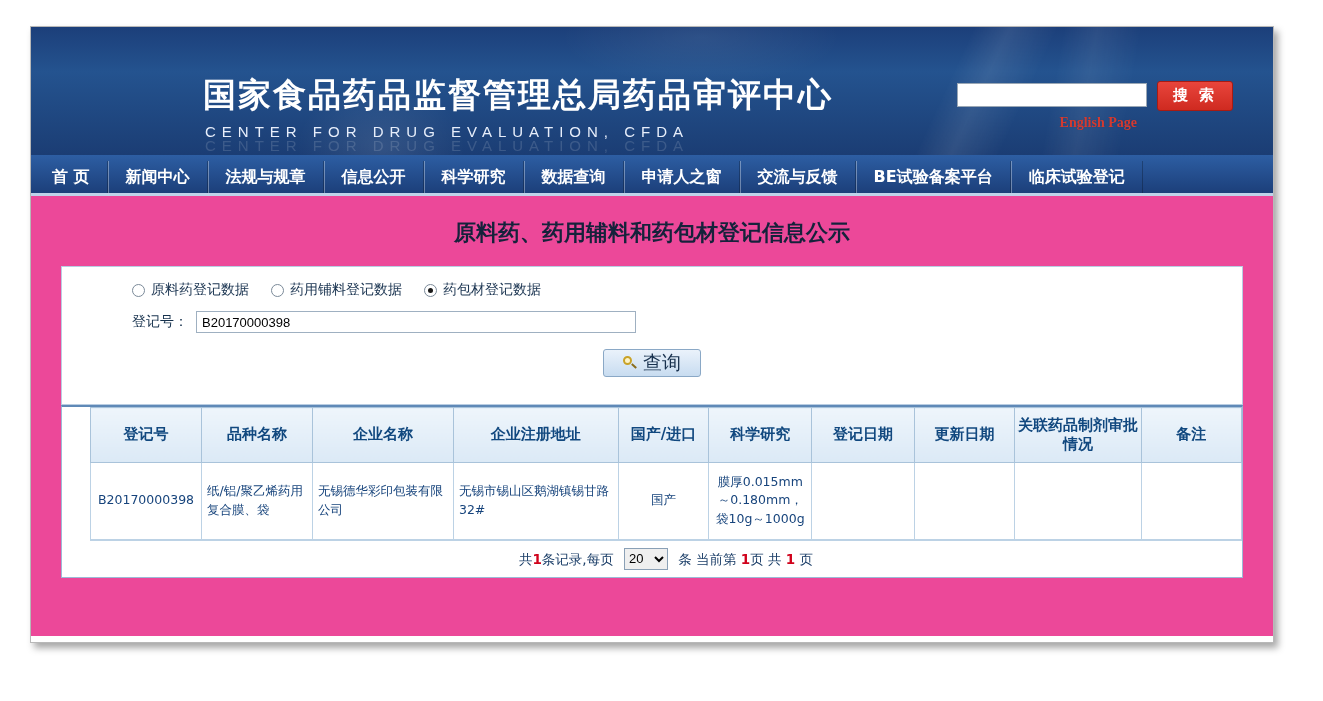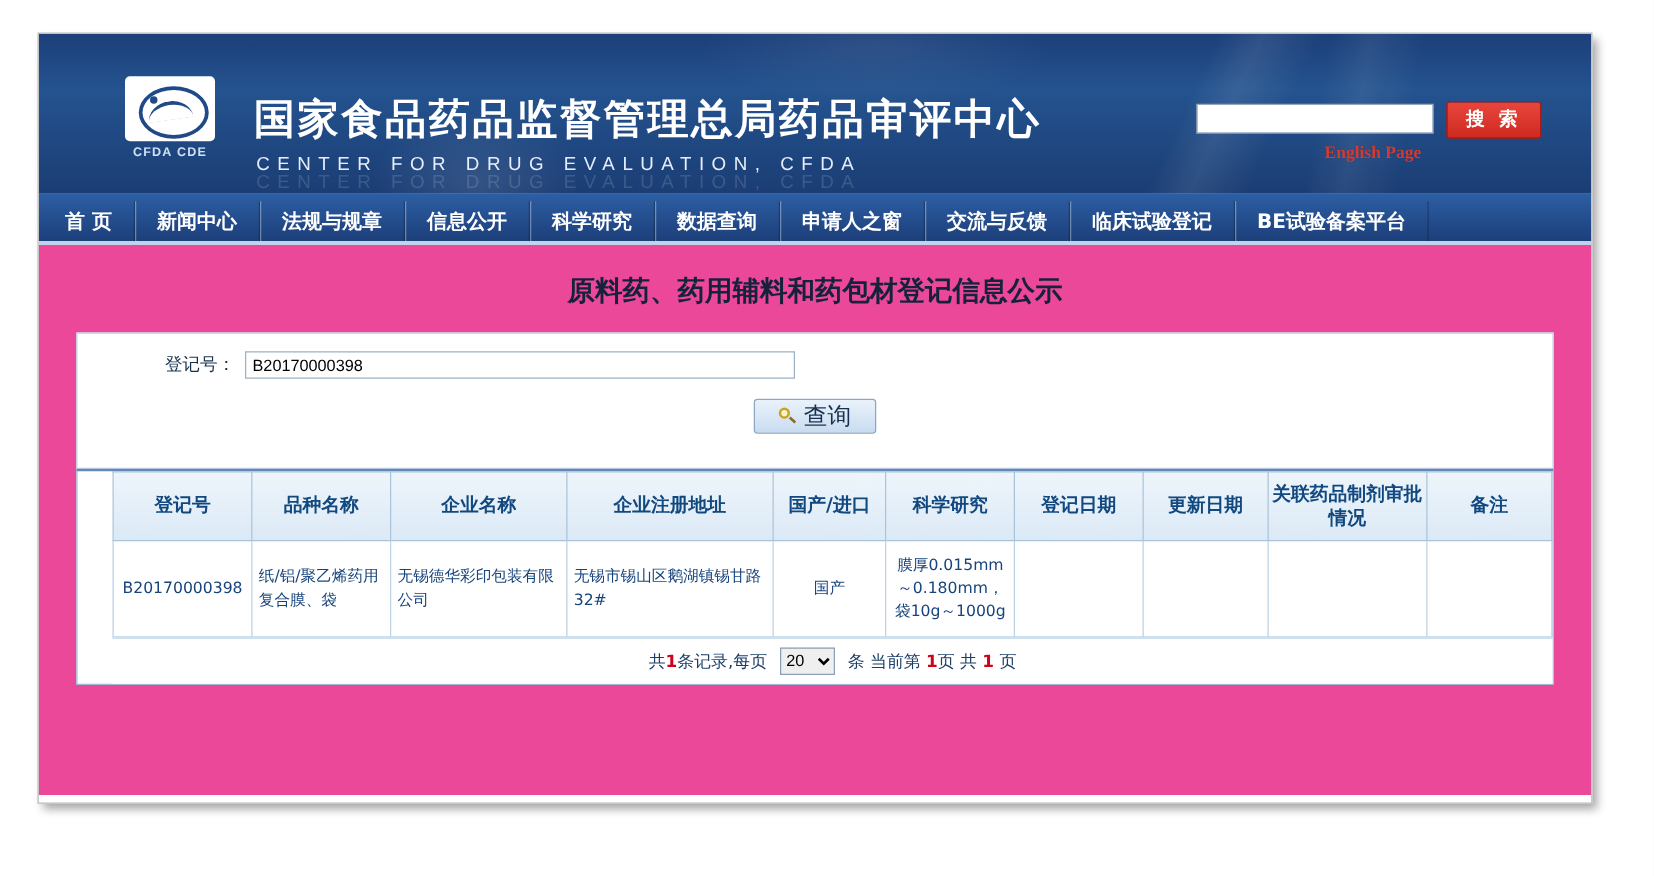--- a/index.html
+++ b/index.html
@@ -368,28 +368,20 @@
 </head>
 <body>
 
 <div id="page">
   <div class="browser-frame">
 
     <div class="site-header">
       <div class="header-wave"></div>
       <div class="header-wave2"></div>
 
-      <div class="logo-block">
-        <div class="logo-mark">
-          <div class="ring"></div>
-          <div class="swoosh"></div>
-          <div class="dot"></div>
-        </div>
-        <div class="logo-caption">CFDA CDE</div>
-      </div>
 
       <div class="site-title-cn">国家食品药品监督管理总局药品审评中心</div>
       <div class="site-title-ghost">CENTER   FOR   DRUG   EVALUATION,   CFDA</div>
       <div class="site-title-en">CENTER   FOR   DRUG   EVALUATION,   CFDA</div>
 
       <div class="search-box">
         <input type="text" value="" style="">
       </div>
       <div class="search-btn">搜 索</div>
       <a class="english-link" href="#">English Page</a>
@@ -397,31 +389,45 @@
 
     <div class="nav-bar">
       <div class="nav-item first">首 页</div>
       <div class="nav-item">新闻中心</div>
       <div class="nav-item">法规与规章</div>
       <div class="nav-item">信息公开</div>
       <div class="nav-item">科学研究</div>
       <div class="nav-item">数据查询</div>
       <div class="nav-item">申请人之窗</div>
       <div class="nav-item">交流与反馈</div>
+      <div class="nav-item">BE试验备案平台</div>
       <div class="nav-item">临床试验登记</div>
-      <div class="nav-item">BE试验备案平台</div>
     </div>
 
     <div class="content">
 
       <div class="page-title">原料药、药用辅料和药包材登记信息公示</div>
 
       <div class="panel">
         <div class="filter-area">
 
+          <div class="radio-row">
+            <div class="radio-opt">
+              <span class="radio-mark"></span>
+              <span>原料药登记数据</span>
+            </div>
+            <div class="radio-opt">
+              <span class="radio-mark"></span>
+              <span>药用铺料登记数据</span>
+            </div>
+            <div class="radio-opt checked">
+              <span class="radio-mark"></span>
+              <span>药包材登记数据</span>
+            </div>
+          </div>
 
           <div class="field-row">
             <div class="field left">
               <div class="field-label">登记号：</div>
               <input type="text" value="B20170000398" style="">
             </div>
           </div>
 
 
           <div class="query-row">

